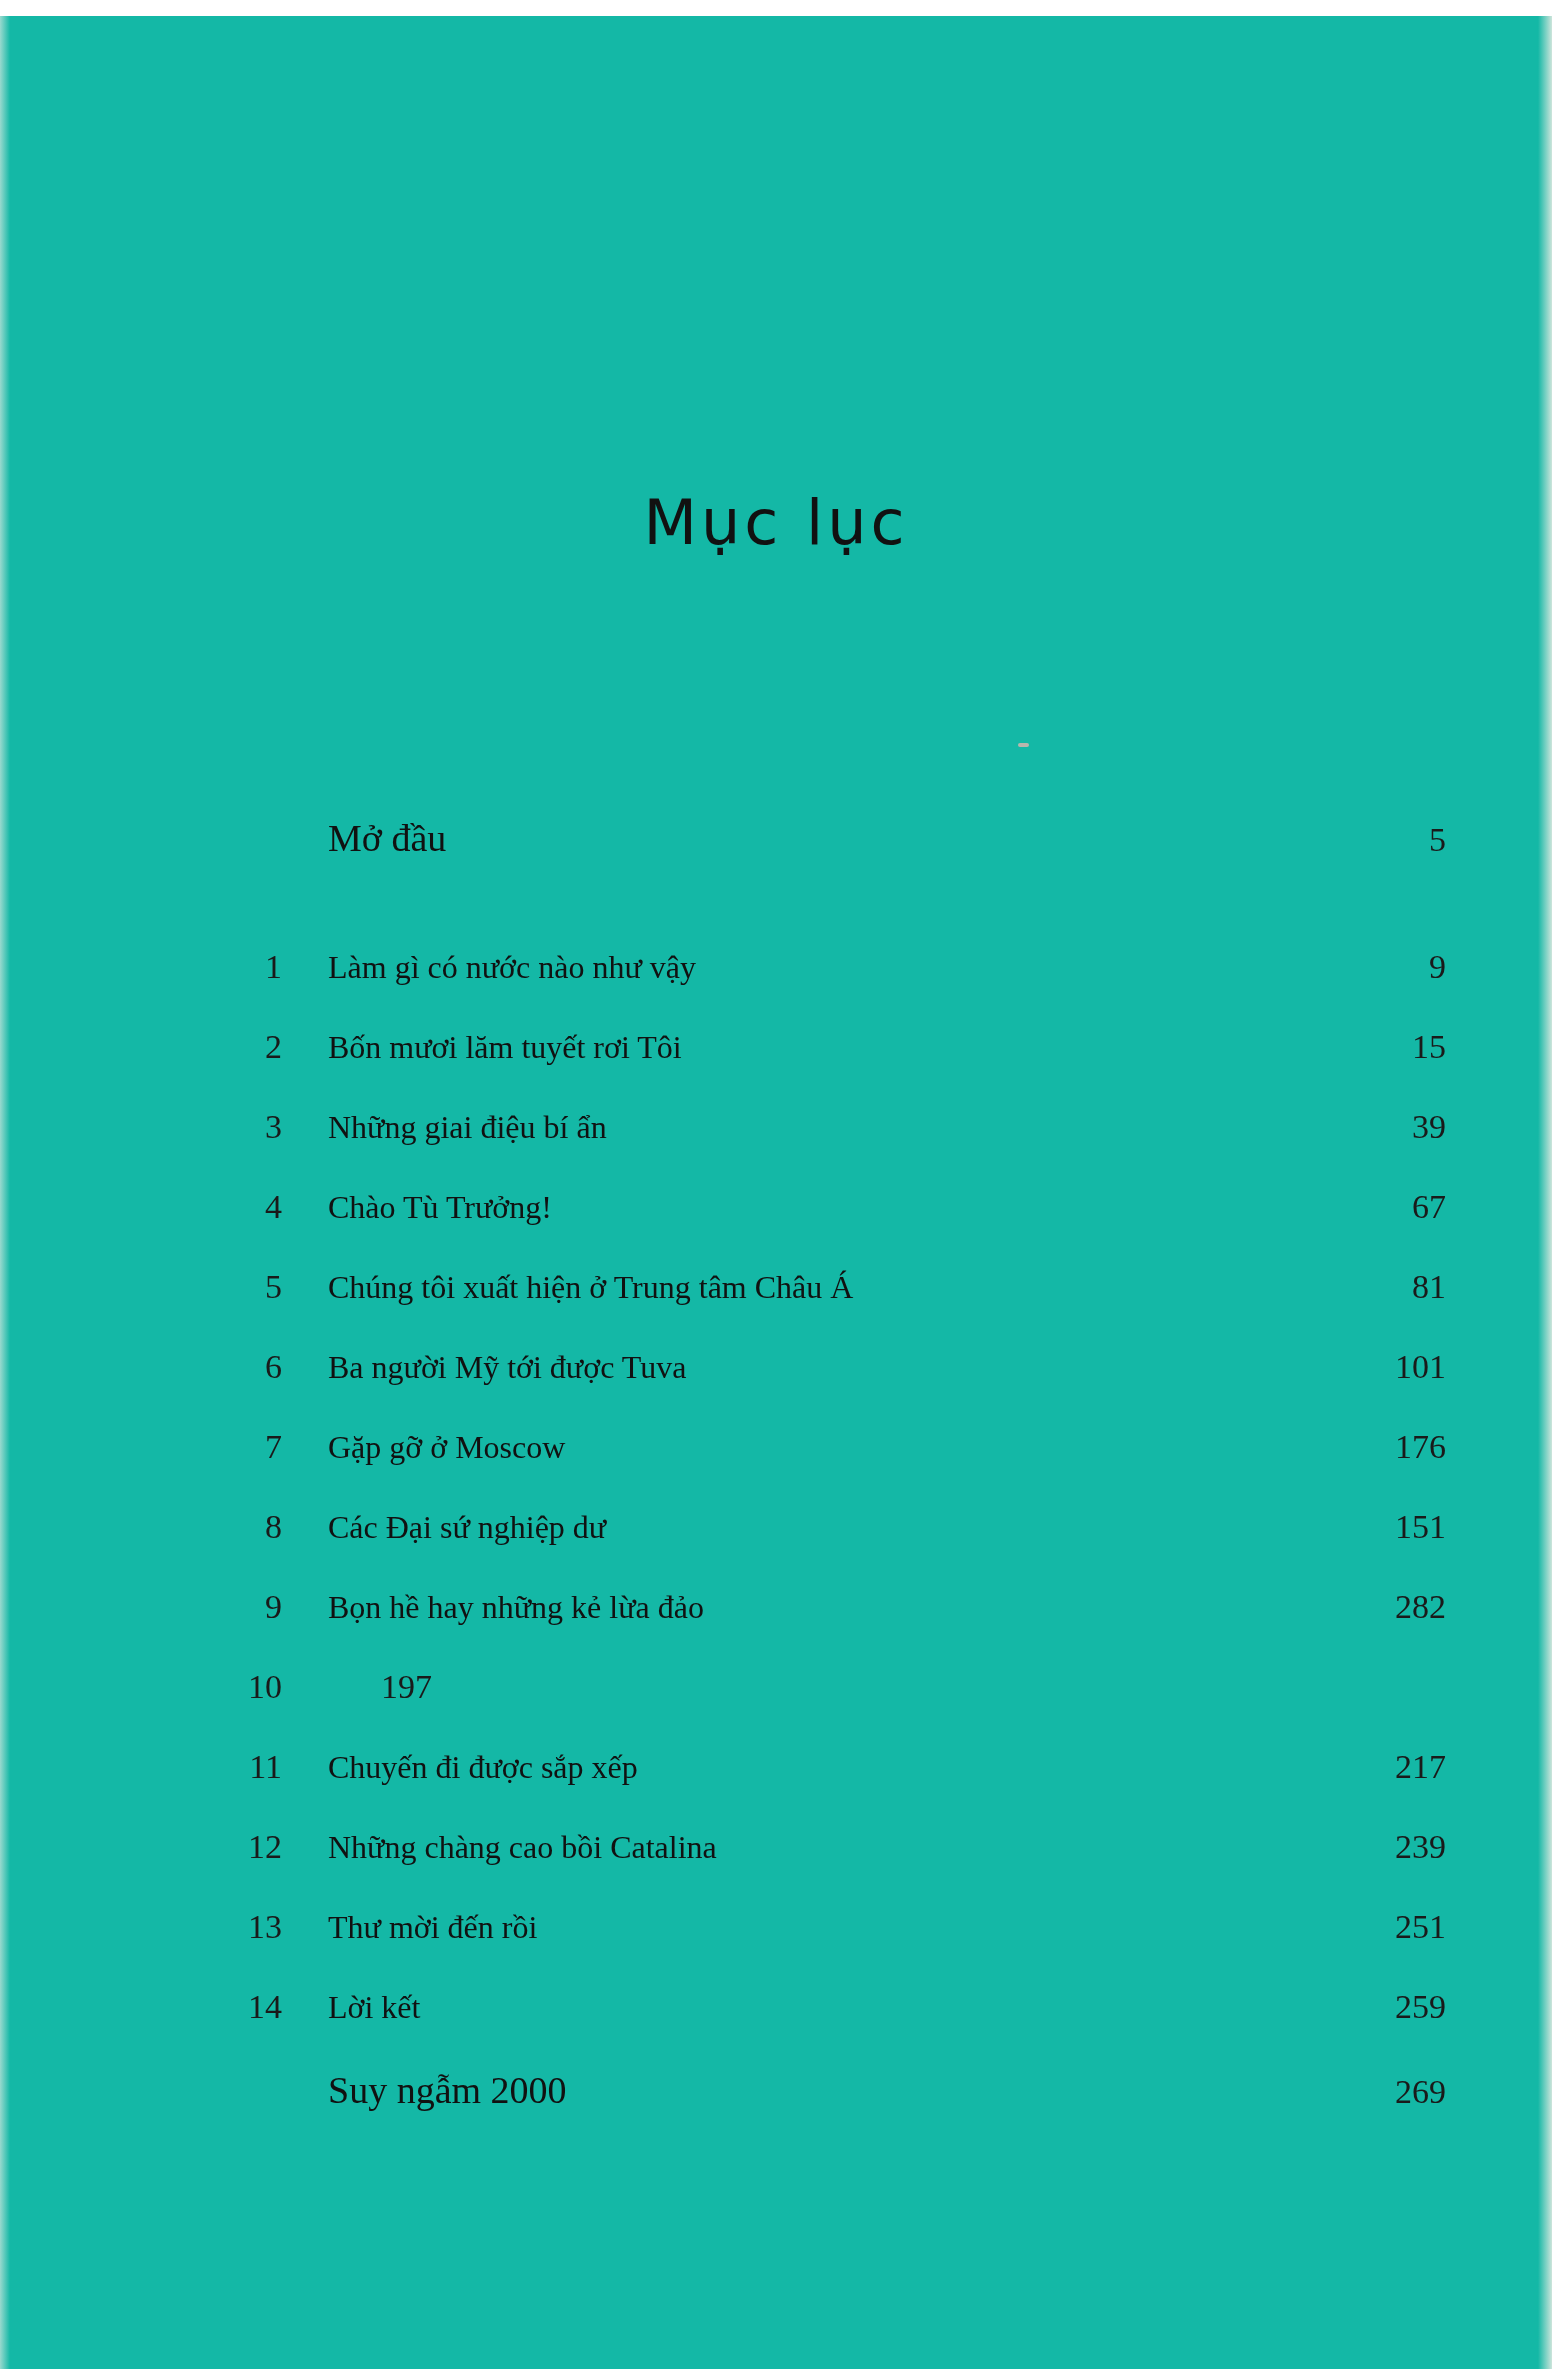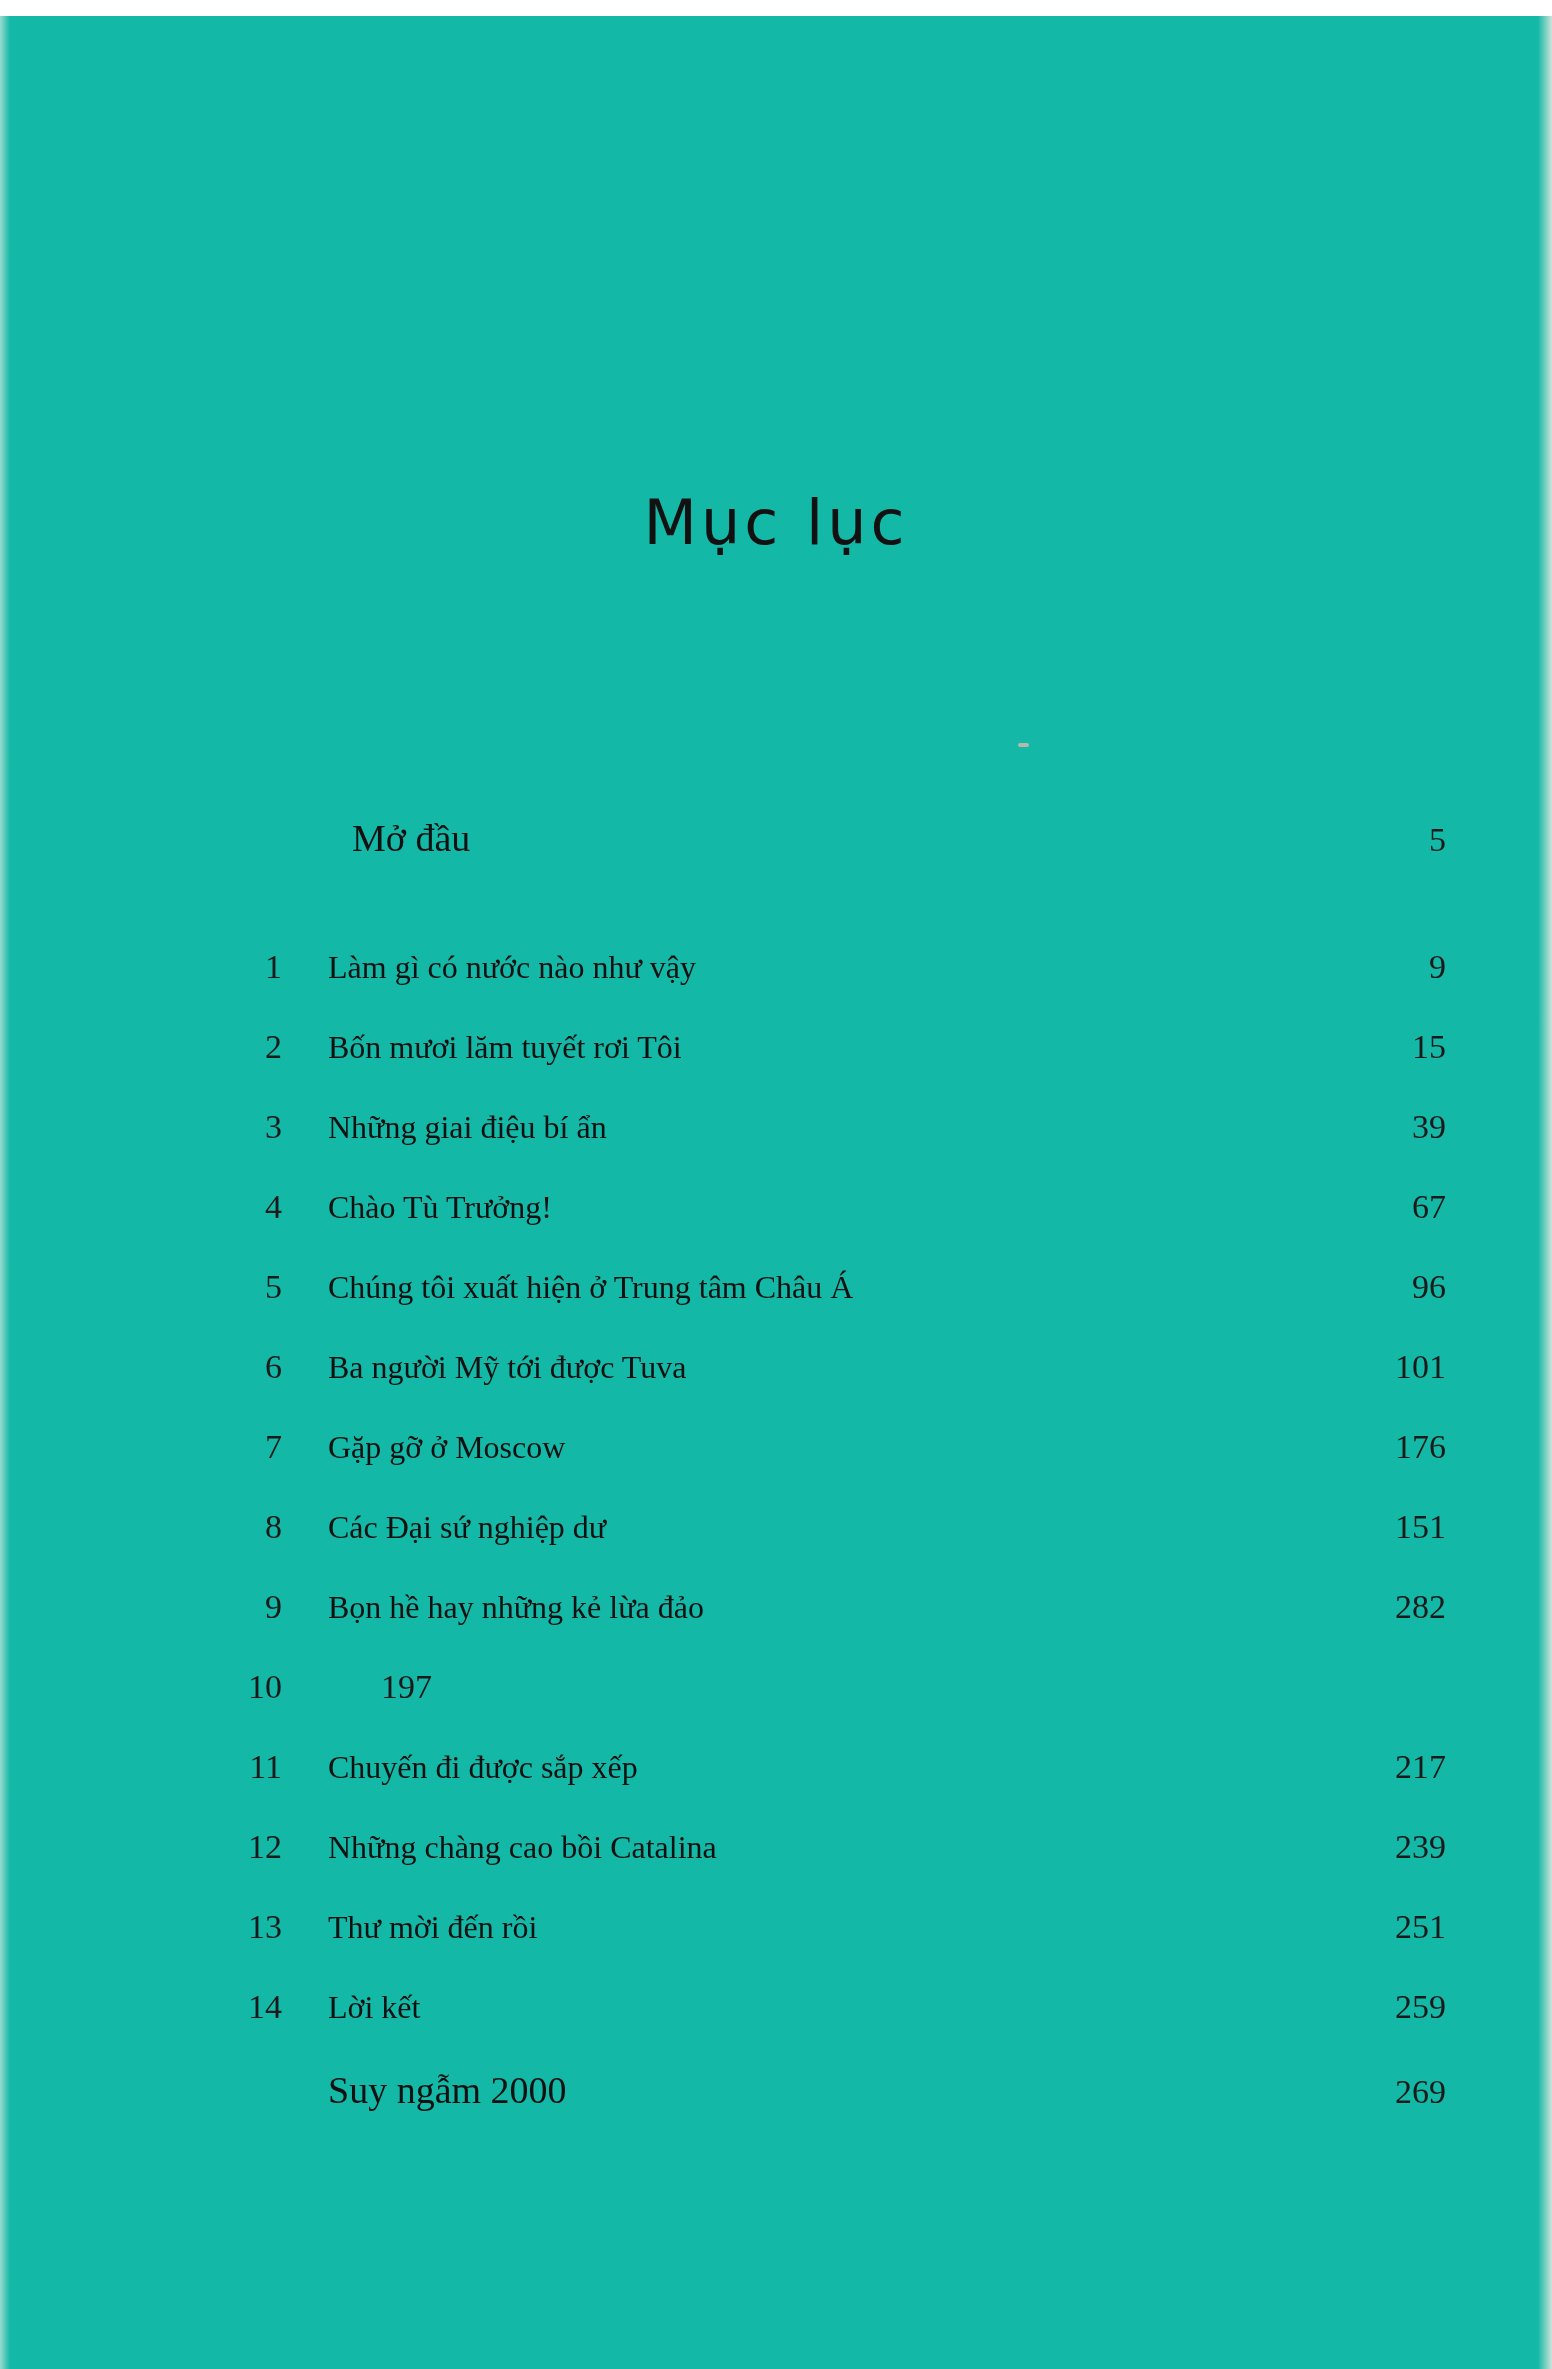--- a/index.html
+++ b/index.html
@@ -75,21 +75,20 @@
     width: 1260px;
   }
 
   .toc-row {
     display: flex;
     align-items: baseline;
     height: 80px;
   }
   .toc-row.front {
     height: 132px;
-    gap: 24px;
   }
   .toc-row.gap-top {
   }
 
   .num {
     width: 96px;
     flex: 0 0 96px;
     text-align: right;
     font-size: 34px;
     color: #1a1a1a;
@@ -150,21 +149,21 @@
 
     <div class="toc-row">
       <div class="num">4</div>
       <div class="title">Chào Tù Trưởng!</div>
       <div class="page-num">67</div>
     </div>
 
     <div class="toc-row">
       <div class="num">5</div>
       <div class="title">Chúng tôi xuất hiện ở Trung tâm Châu Á</div>
-      <div class="page-num">96</div>
+      <div class="page-num">81</div>
     </div>
 
     <div class="toc-row">
       <div class="num">6</div>
       <div class="title">Ba người Mỹ tới được Tuva</div>
       <div class="page-num">101</div>
     </div>
 
     <div class="toc-row">
       <div class="num">7</div>

